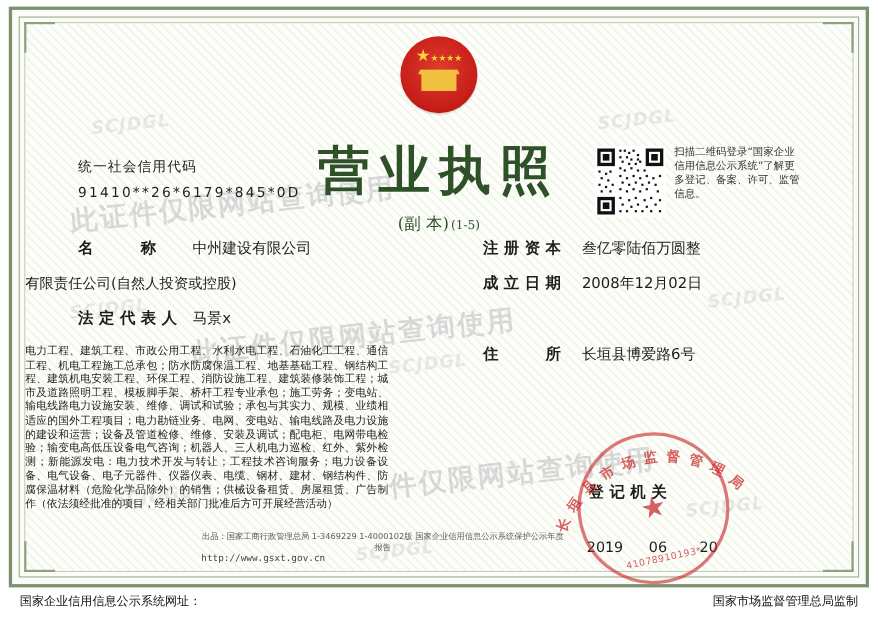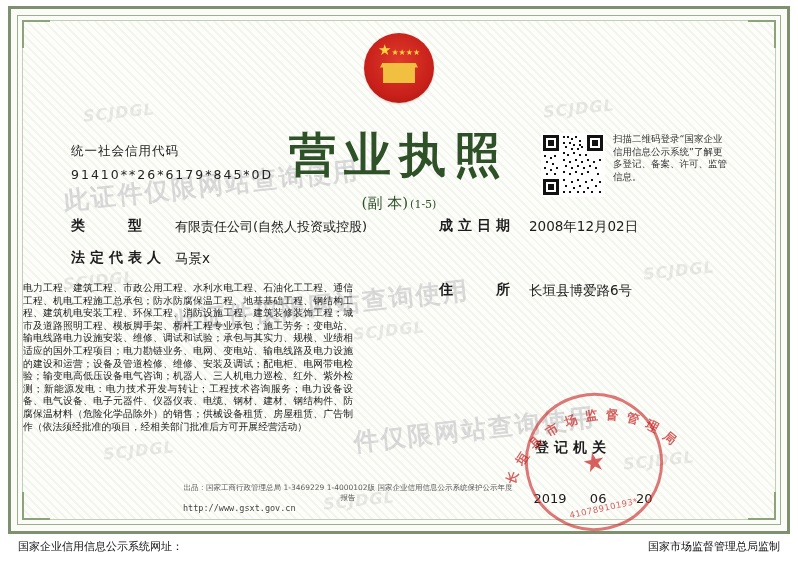--- a/index.html
+++ b/index.html
@@ -498,24 +498,33 @@
                   <rect x="50" y="58" width="2" height="2"></rect>
                   <rect x="58" y="58" width="2" height="2"></rect>
               </g>
             </svg>
           </div>
           <div class="qr-text">扫描二维码登录“国家企业信用信息公示系统”了解更多登记、备案、许可、监管信息。</div>
         </div>
 
         <div class="fields">
 
-
           <div class="row">
             <div class="col-left">
-              <div class="label">类　　型</div>
+              <div class="label">名　　称</div>
+              <div class="value big">中州建设有限公司</div>
+            </div>
+            <div class="col-right">
+              <div class="label r">注册资本</div>
+              <div class="value big">叁亿零陆佰万圆整</div>
+            </div>
+          </div>
+
+          <div class="row">
+            <div class="col-left">
               <div class="value">有限责任公司(自然人投资或控股)</div>
             </div>
             <div class="col-right">
               <div class="label r">成立日期</div>
               <div class="value big">2008年12月02日</div>
             </div>
           </div>
 
           <div class="row">
             <div class="col-left">

